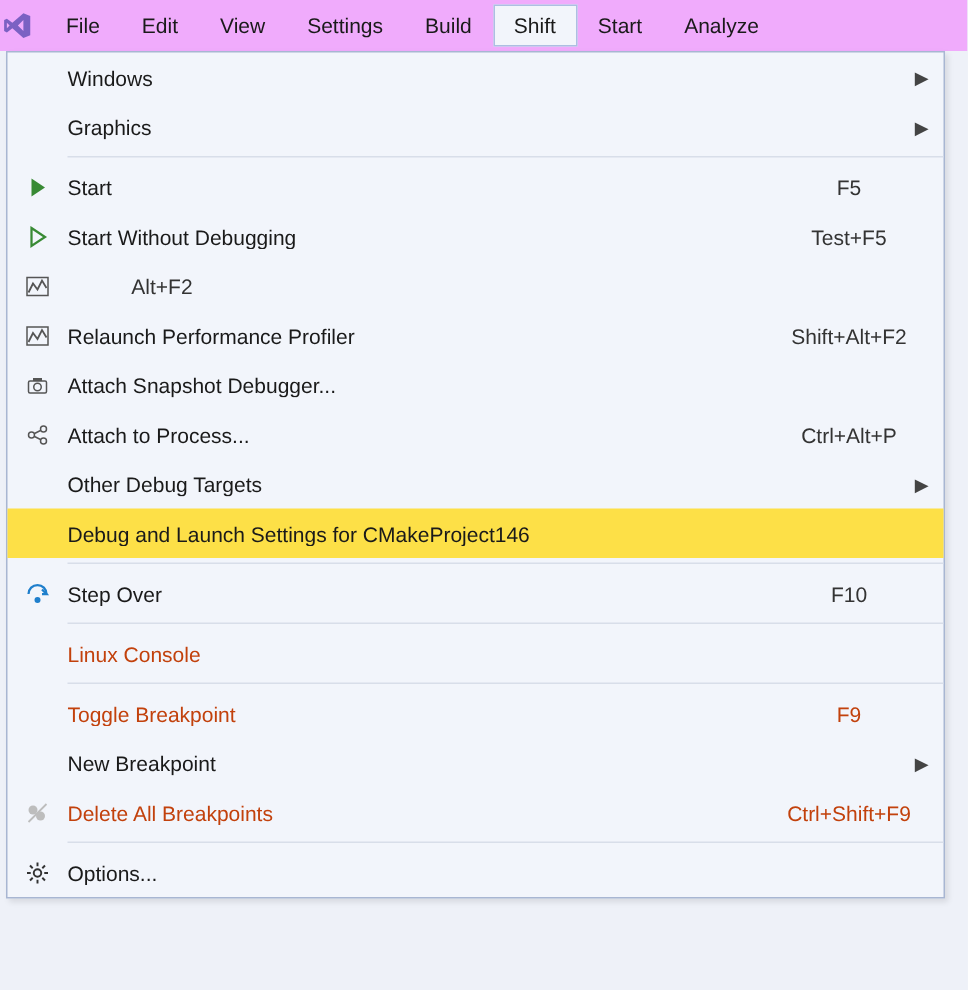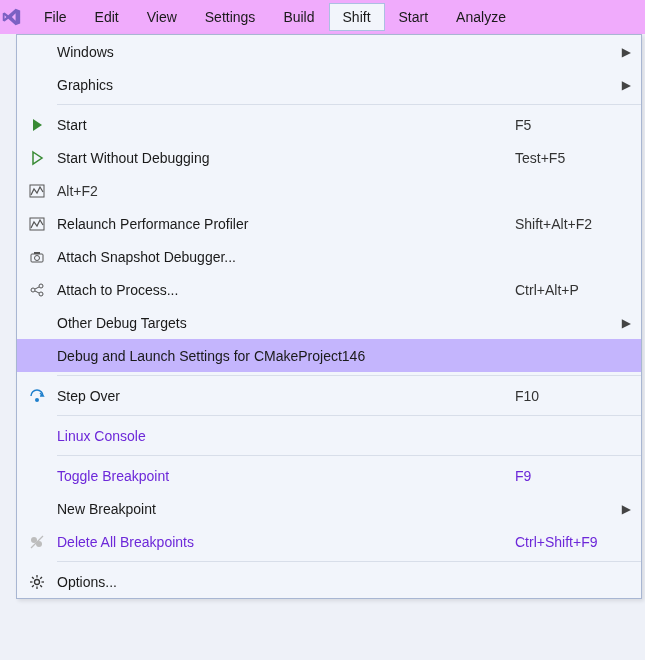--- a/index.html
+++ b/index.html
@@ -1,27 +1,27 @@
 <!DOCTYPE html>
 <html><head>
 <meta charset="utf-8">
 <style>
 html,body{margin:0;padding:0;font-family:"Segoe UI",Arial,sans-serif;font-size:14px;color:#1a1a1a;background:#eef1f8;width:645px;height:660px;overflow:hidden}
 .menubar{display:flex;align-items:center;height:34px;background:#f0abfc;gap:0}
 .logo{width:22px;height:22px;display:flex;align-items:center;justify-content:center;margin-right:8px}
 .menu-item{padding:6px 14px;font-size:14px;cursor:default}
 .menu-item.active{background:#f2f5fb;border:1px solid #acbfe2;padding:5px 13px}
-.dropdown{position:absolute;left:16px;top:34px;width:624px;background:#f2f5fb;border:1px solid #a8b6d2;box-shadow:2px 2px 4px rgba(0,0,0,0.1)}
+.dropdown{position:absolute;left:4px;top:34px;width:624px;background:#f2f5fb;border:1px solid #a8b6d2;box-shadow:2px 2px 4px rgba(0,0,0,0.1)}
 .item{display:flex;align-items:center;height:33px;position:relative}
-.item.highlighted{background:#c4b5fd}
+.item.highlighted{background:#fde047}
 .ico{width:40px;display:flex;align-items:center;justify-content:center;flex-shrink:0}
 .label{flex:1;padding-right:10px;white-space:nowrap;overflow:hidden}
-.shortcut{width:126px;text-align:left;color:#333}
+.shortcut{width:126px;text-align:center;color:#333}
 .arrow{position:absolute;right:10px;font-size:12px;color:#444}
-.item.disabled .label,.item.disabled .shortcut{color:#6d28d9}
+.item.disabled .label,.item.disabled .shortcut{color:#c2410c}
 .sep{height:1px;background:#d8dee9;margin:3px 0 3px 40px}
 svg{display:block}
 </style>
 </head>
 <body>
 
 <div class="menubar">
   <span class="logo">
     <svg width="22" height="22" viewBox="0 0 24 24">
         <path fill="#7b61c3" d="M17 3l5 2v14l-5 2-8-7-4 3-2-1V8l2-1 4 3 8-7zm0 5l-4 4 4 4V8zM5 10v4l2-2-2-2z"></path>

